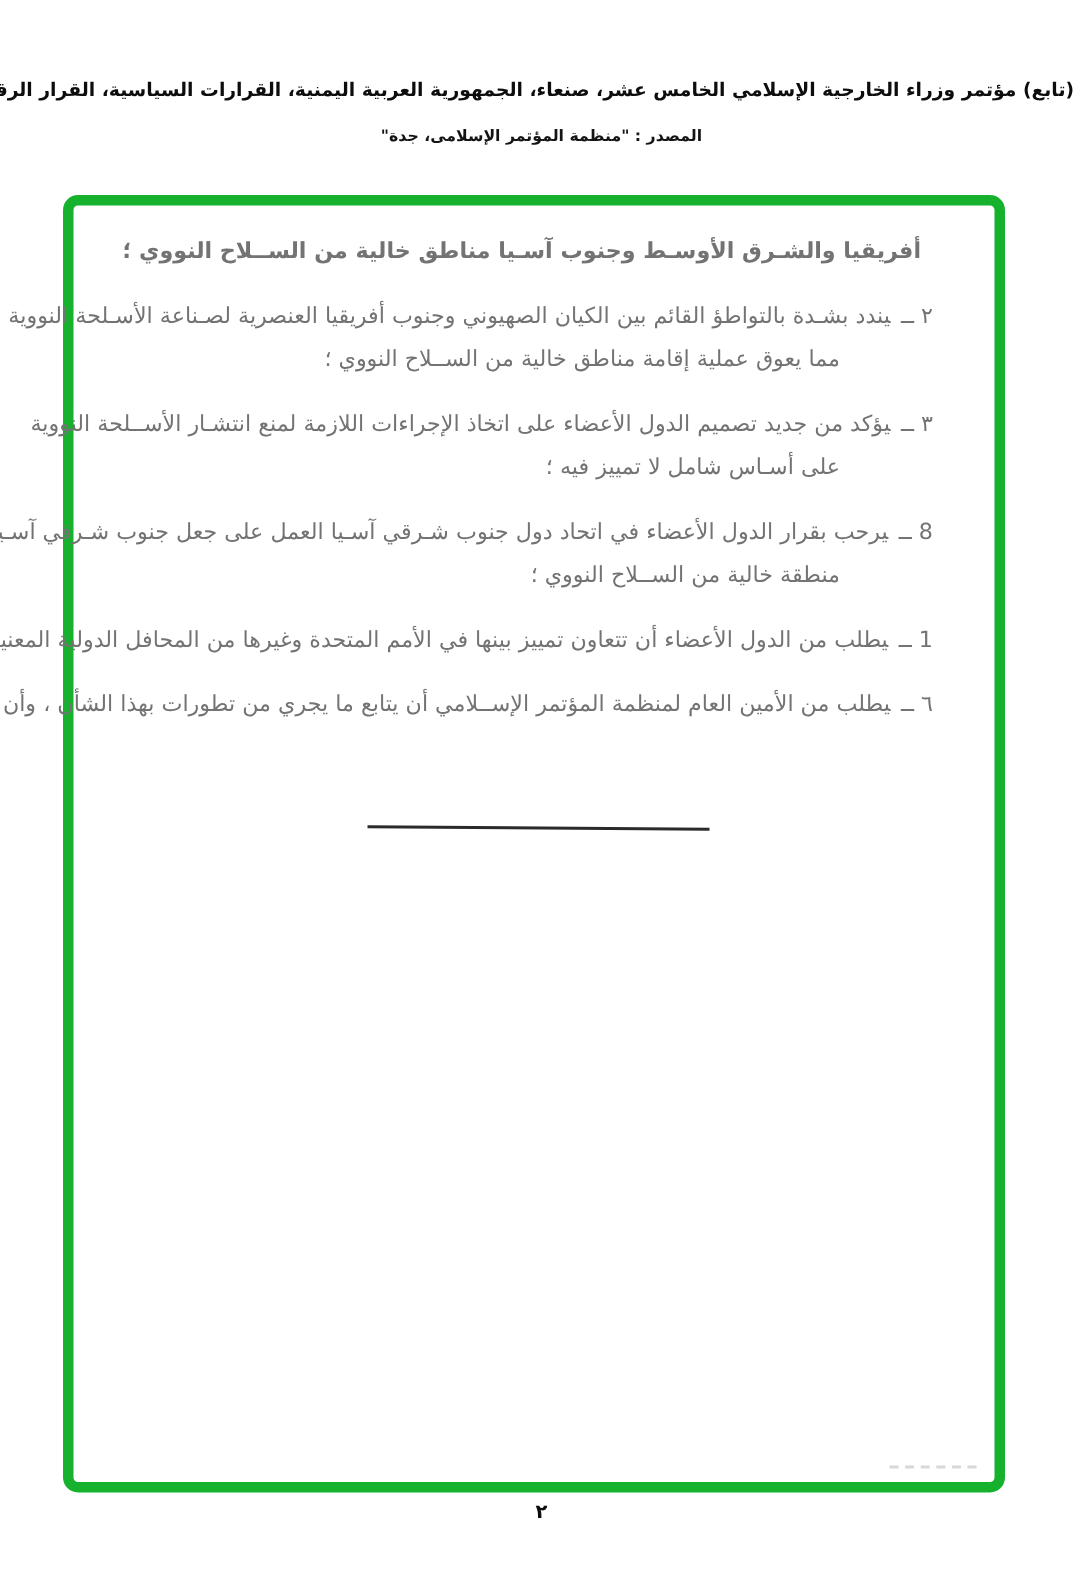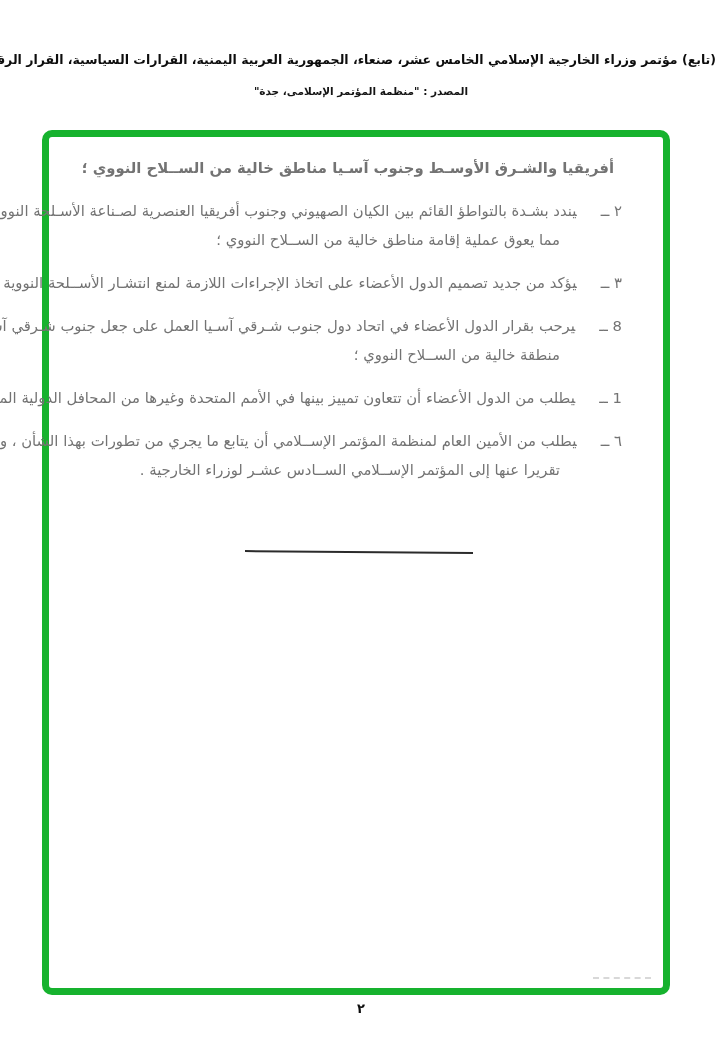--- a/index.html
+++ b/index.html
@@ -53,21 +53,21 @@
     color: #737373;
   }
   .cont-line {
     padding-right: 8px;
     font-weight: 600;
     white-space: nowrap;
   }
   .item { margin-top: 14px; }
   .item .l1 { white-space: nowrap; }
   .item .l2 { padding-right: 62px; white-space: nowrap; }
-  .num { margin-left: 24px; }
+  .num { margin-left: 7px; }
   .divider {
     position: absolute;
     left: 245px; top: 551px;
     width: 228px; height: 2px;
     background: #2b2b2b;
     transform: rotate(0.45deg);
   }
   .scan-artifact {
     position: absolute;
     left: 593px; top: 977px;
@@ -98,34 +98,34 @@
 
     <div class="cont-line">أفريقيا والشـرق الأوسـط وجنوب آسـيا مناطق خالية من الســلاح النووي ؛</div>
 
     <div class="item">
       <div class="l1"><span class="num">٢ ــ</span><span>يندد بشـدة بالتواطؤ القائم بين الكيان الصهيوني وجنوب أفريقيا العنصرية لصـناعة الأسـلحة النووية</span></div>
       <div class="l2">مما يعوق عملية إقامة مناطق خالية من الســلاح النووي ؛</div>
     </div>
 
     <div class="item">
       <div class="l1"><span class="num">٣ ــ</span><span>يؤكد من جديد تصميم الدول الأعضاء على اتخاذ الإجراءات اللازمة لمنع انتشـار الأســلحة النووية</span></div>
+      <div class="l2">على أسـاس شامل لا تمييز فيه ؛</div>
     </div>
 
     <div class="item">
       <div class="l1"><span class="num">8 ــ</span><span>يرحب بقرار الدول الأعضاء في اتحاد دول جنوب شـرقي آسـيا العمل على جعل جنوب شـرقي آسـيا</span></div>
       <div class="l2">منطقة خالية من الســلاح النووي ؛</div>
     </div>
 
     <div class="item">
       <div class="l1"><span class="num">1 ــ</span><span>يطلب من الدول الأعضاء أن تتعاون تمييز بينها في الأمم المتحدة وغيرها من المحافل الدولية المعنية</span></div>
     </div>
 
     <div class="item">
       <div class="l1"><span class="num">٦ ــ</span><span>يطلب من الأمين العام لمنظمة المؤتمر الإســلامي أن يتابع ما يجري من تطورات بهذا الشأن ، وأن يقدم</span></div>
-      <div class="l2">تقريرا عنها إلى المؤتمر الإســلامي الســادس عشـر لوزراء الخارجية .</div>
     </div>
 
   </div>
 
   <div class="divider"></div>
 
   <div class="scan-artifact"></div>
 
   <div class="page-number">٢</div>
 

